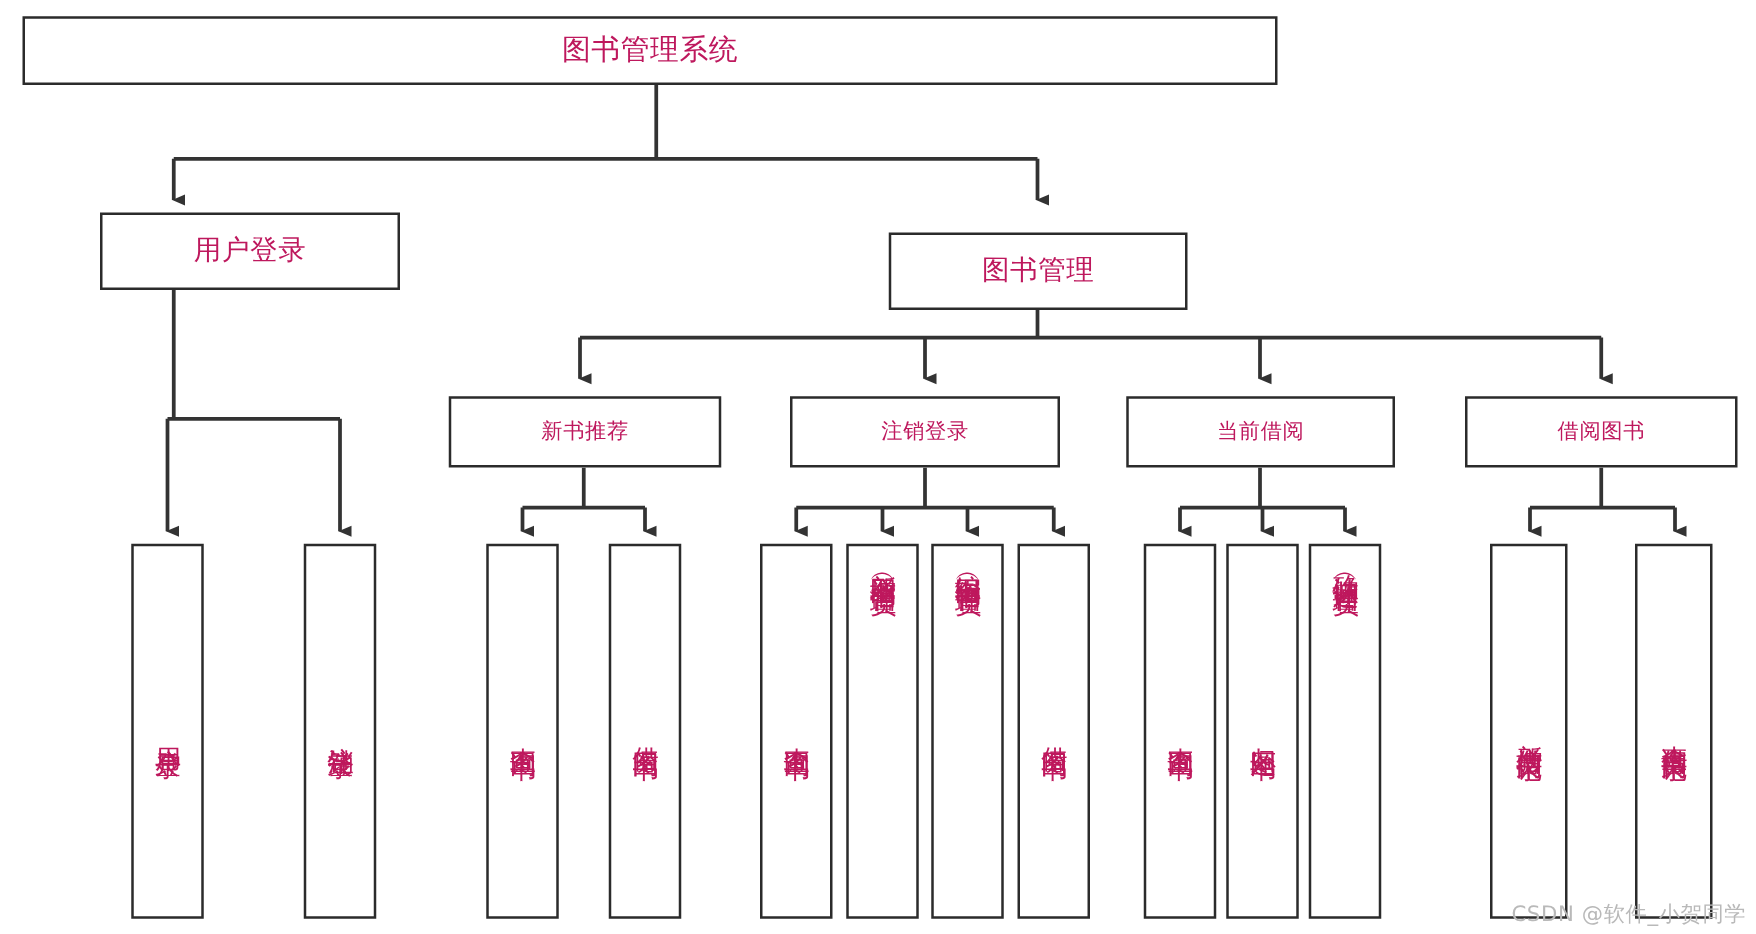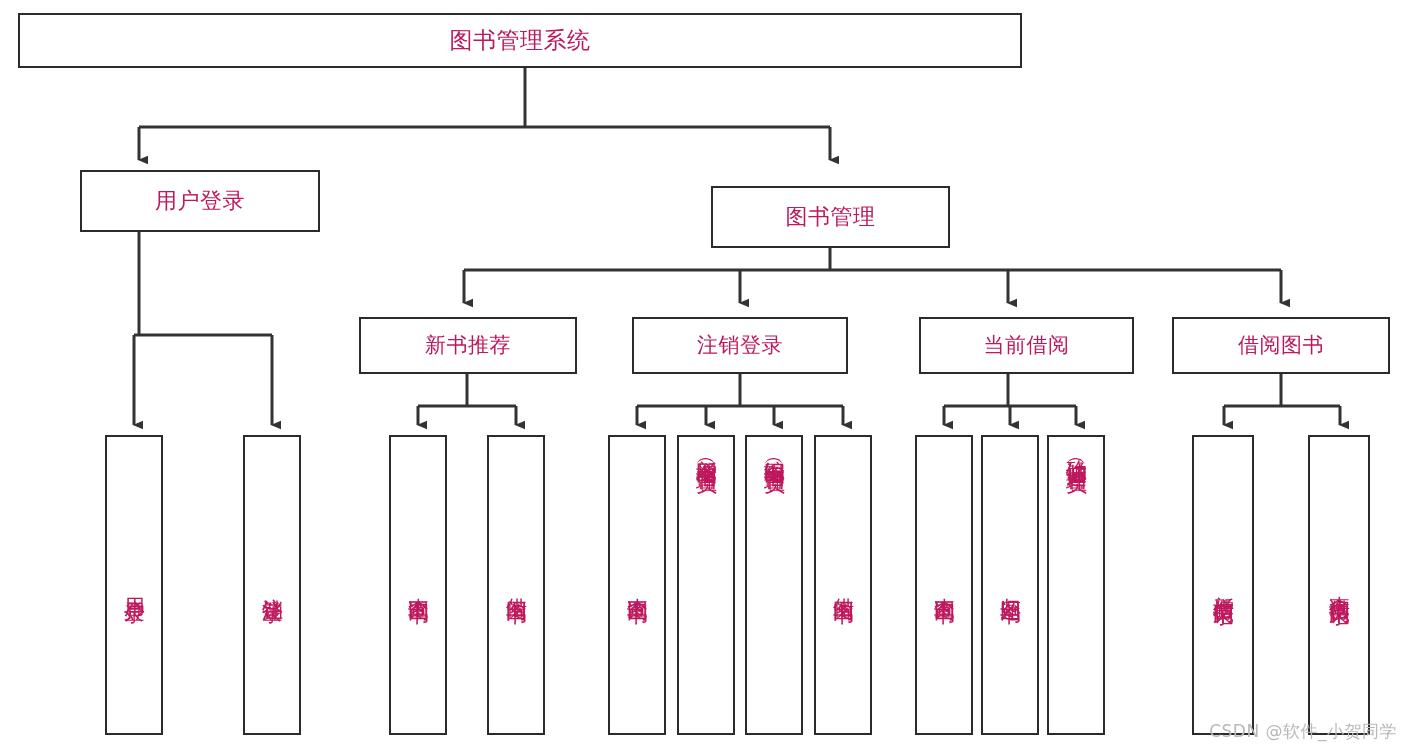--- a/index.html
+++ b/index.html
@@ -38,21 +38,21 @@
   .node-label {
     color: #be185d;
     font-size: 22px;
     line-height: 1.12;
     letter-spacing: 0.5px;
     white-space: nowrap;
     text-align: center;
   }
   .node-box.root .node-label { font-size: 23px; }
   .node-box.level2 .node-label { font-size: 22px; }
-  .node-box.level3 .node-label { font-size: 21px; }
+  .node-box.level3 .node-label { font-size: 17px; }
   .node-box.leaf {
     align-items: flex-start;
     padding-top: 0;
   }
   .node-box.leaf .node-label {
     writing-mode: vertical-rl;
     text-orientation: upright;
     font-size: 21px;
     letter-spacing: 2px;
     line-height: 1;
@@ -145,21 +145,21 @@
   <div class="node-box level2" style="left:711px; top:186px; width:239px; height:62px;">
     <span class="node-label">图书管理</span>
   </div>
 
   <div class="node-box level3" style="left:359px; top:317px; width:218px; height:57px;">
     <span class="node-label">新书推荐</span>
   </div>
   <div class="node-box level3" style="left:632px; top:317px; width:216px; height:57px;">
     <span class="node-label">注销登录</span>
   </div>
-  <div class="node-box level3" style="left:901px; top:317px; width:215px; height:57px;margin-left:18px;">
+  <div class="node-box level3" style="left:901px; top:317px; width:215px; height:57px;">
     <span class="node-label">当前借阅</span>
   </div>
   <div class="node-box level3" style="left:1172px; top:317px; width:218px; height:57px;">
     <span class="node-label">借阅图书</span>
   </div>
 
   <div class="node-box leaf" style="left:105px; top:435px; width:58px; height:300px;">
     <div class="leaf-inner">
         <span class="node-label">用户登录</span>
       </div>

